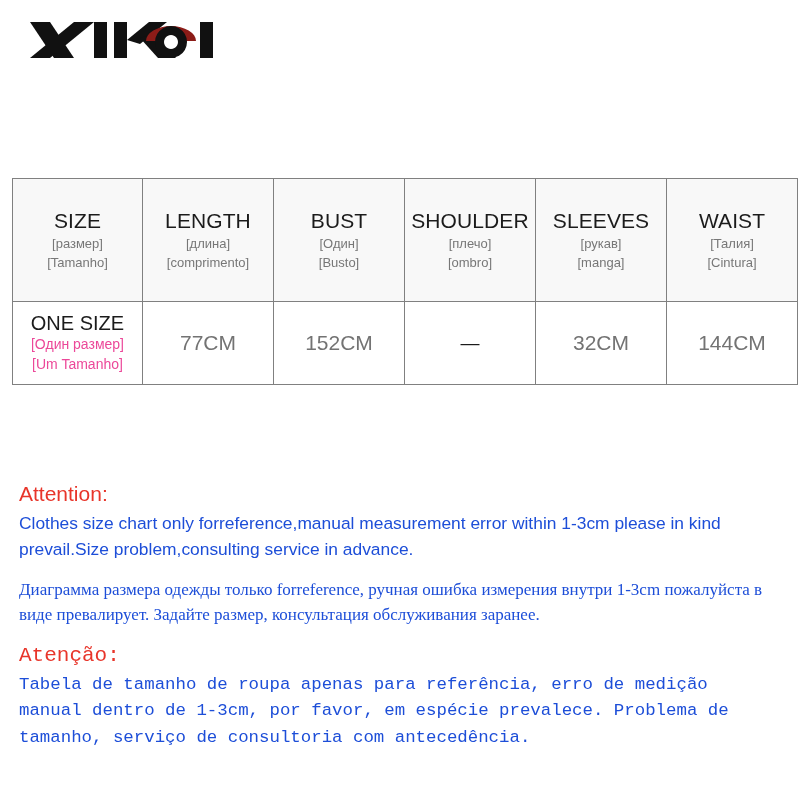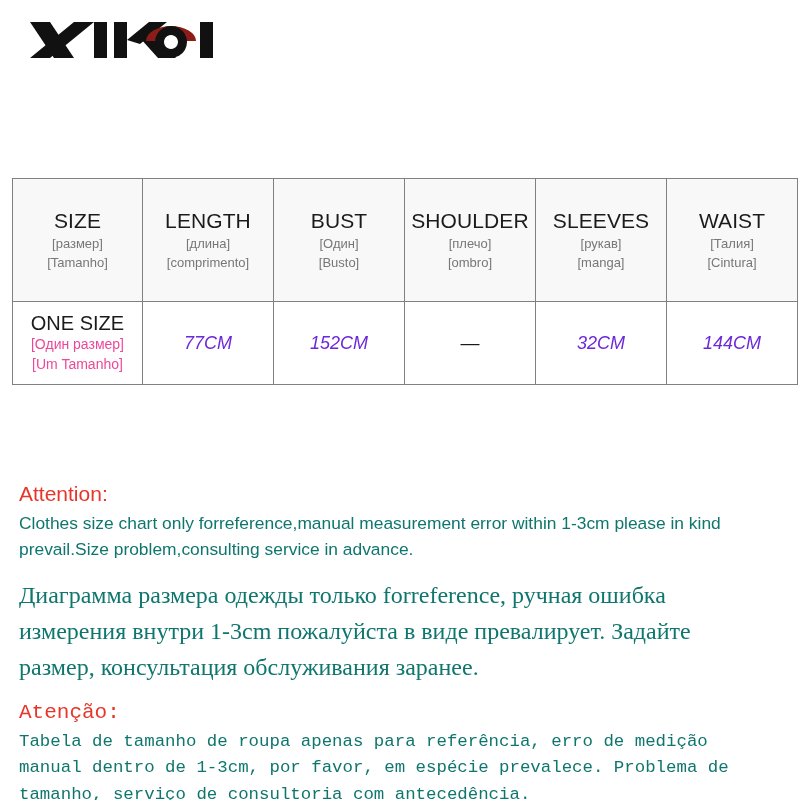--- a/index.html
+++ b/index.html
@@ -74,23 +74,22 @@
     line-height: 1.2;
   }
   .cell-size-sub {
     display: block;
     font-size: 14px;
     color: #ec4899;
     line-height: 1.4;
   }
   .cell-val {
     display: block;
-    font-size: 18px;
-    color: #6d28d9;
-    font-style: italic;
+    font-size: 21px;
+    color: #737373;
   }
   .cell-dash {
     display: block;
     font-size: 19px;
     color: #1b1b1b;
   }
 
   
   .notes {
     position: absolute;
@@ -105,32 +104,32 @@
 
   .note-title {
     display: block;
     color: #e8352a;
     font-size: 21px;
     line-height: 1.38;
     margin-bottom: 1px;
   }
   .note-body {
     display: block;
-    color: #0f766e;
+    color: #1d4ed8;
     font-size: 17.4px;
     line-height: 1.52;
   }
 
   
   .note-ru .note-title,
   .note-ru .note-body {
     font-family: "Liberation Serif", "DejaVu Serif", serif;
   }
   .note-ru .note-title { font-size: 21.5px; }
-  .note-ru .note-body  { font-size: 24px; line-height: 1.5; }
+  .note-ru .note-body  { font-size: 17px; line-height: 1.5; }
 </style>
 </head>
 <body>
 
 <div class="logo-wrap">
   <svg class="logo-svg" width="200" height="56" viewBox="0 0 200 56">
 
     <polygon points="2,8 22,8 46,44 26,44" fill="#111111"></polygon>
     <polygon points="46,8 66,8 22,44 2,44" fill="#111111"></polygon>
 

